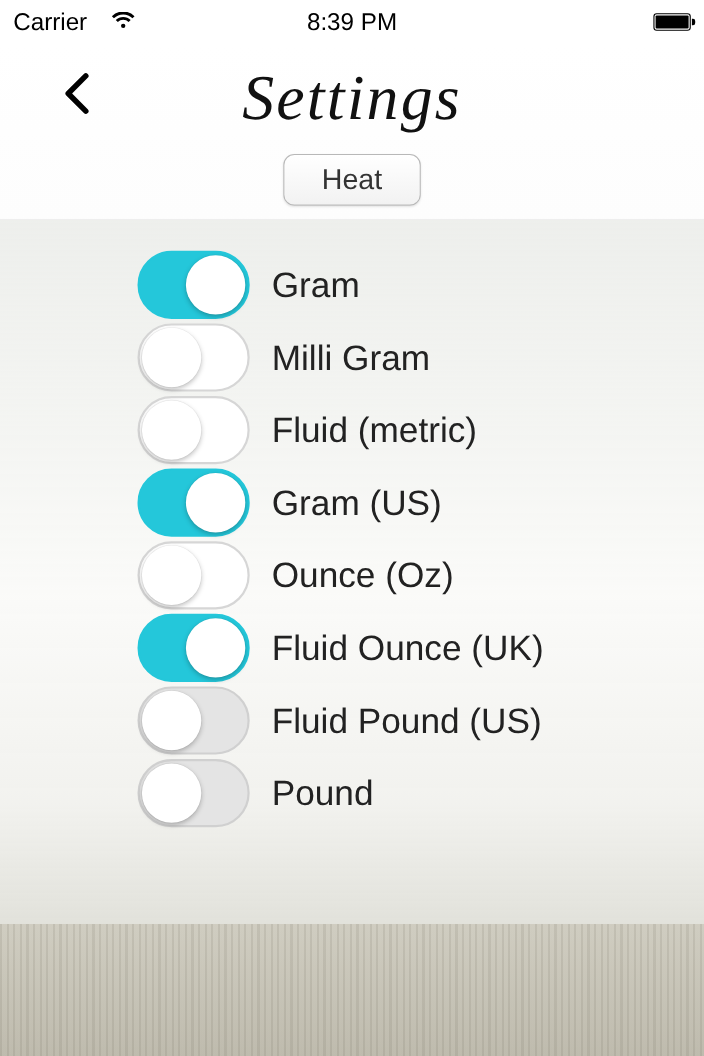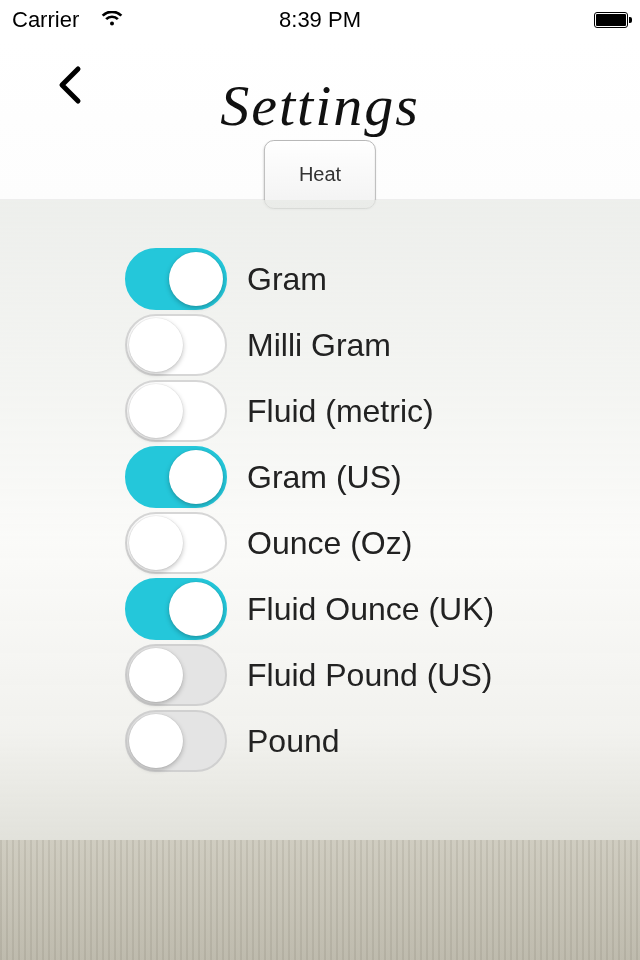--- a/index.html
+++ b/index.html
@@ -12,32 +12,32 @@
   .status-center { position: absolute; left: 50%; transform: translateX(-50%); font-weight: 500; }
   .status-right { display: flex; align-items: center; }
   .wifi-icon { display: inline-block; }
   .battery { width: 34px; height: 16px; border: 1.5px solid #000; border-radius: 3px; position: relative; }
   .battery::after { content: ""; position: absolute; right: -5px; top: 4px; width: 3px; height: 6px; background: #000; border-radius: 0 2px 2px 0; }
   .battery-fill { position: absolute; left: 1px; top: 1px; bottom: 1px; right: 1px; background: #000; border-radius: 1px; }
 
   
   .header { height: 160px; background: linear-gradient(#fff, #fdfdfd); position: relative; border-bottom: 1px solid #eee; }
   .back-btn { position: absolute; left: 45px; top: 20px; width: 50px; height: 50px; display: flex; align-items: center; justify-content: center; cursor: pointer; }
-  .title { position: absolute; left: 50%; top: 15px; transform: translateX(-50%); font-size: 58px; font-style: italic; font-family: "Brush Script MT", "Segoe Script", cursive; letter-spacing: 2px; color: #111; margin-top: 17px; }
+  .title { position: absolute; left: 50%; top: 15px; transform: translateX(-50%); font-size: 58px; font-style: italic; font-family: "Brush Script MT", "Segoe Script", cursive; letter-spacing: 2px; color: #111; }
   .segmented { position: absolute; left: 50%; top: 100px; transform: translateX(-50%); }
-  .seg-btn { display: inline-block; padding: 22px 34px; font-size: 20px; color: #333; background: linear-gradient(#fff, #f2f2f2); border: 1.5px solid #b8b8b8; border-radius: 10px; box-shadow: inset 0 1px 0 rgba(255,255,255,.9), 0 1px 2px rgba(0,0,0,.1); cursor: pointer; }
+  .seg-btn { display: inline-block; padding: 7px 34px; font-size: 26px; color: #333; background: linear-gradient(#fff, #f2f2f2); border: 1.5px solid #b8b8b8; border-radius: 10px; box-shadow: inset 0 1px 0 rgba(255,255,255,.9), 0 1px 2px rgba(0,0,0,.1); cursor: pointer; }
 
   
   .content { position: absolute; top: 200px; left: 0; right: 0; bottom: 0; overflow: hidden; }
   .bg { position: absolute; inset: 0; background:
       linear-gradient(180deg, rgba(230,232,228,0.7) 0%, rgba(242,243,240,0.85) 25%, rgba(250,250,248,0.9) 45%, rgba(240,240,236,0.88) 70%, rgba(210,210,200,0.8) 90%, rgba(190,188,178,0.85) 100%);
     filter: blur(0.5px);
   }
   .bg::before { content:""; position:absolute; left:0; right:0; bottom:0; height:120px; background: repeating-linear-gradient(90deg, rgba(170,165,150,.35) 0 2px, rgba(210,205,190,.25) 2px 6px), linear-gradient(#cfcdc2,#b8b5a8); }
-  .list { position: relative; padding-top: 46px; }
+  .list { position: relative; padding-top: 26px; }
   .row { display: flex; align-items: center; height: 66px; padding-left: 125px; }
   .switch { width: 102px; height: 62px; border-radius: 31px; position: relative; flex-shrink: 0; cursor: pointer; }
   .switch.off { background: #fff; border: 2px solid #d6d6d6; }
   .switch.off.grey { background: #e4e4e4; border: 2px solid #d0d0d0; }
   .switch.on { background: #24c7da; border: 2px solid #24c7da; }
   .knob { position: absolute; top: 2px; width: 54px; height: 54px; border-radius: 50%; background: #fff; box-shadow: 0 2px 5px rgba(0,0,0,.25), 0 0 0 .5px rgba(0,0,0,.05); }
   .switch.on .knob { right: 2px; }
   .switch.off .knob { left: 2px; }
   .label { margin-left: 20px; font-size: 32px; color: #222; }
 </style>

